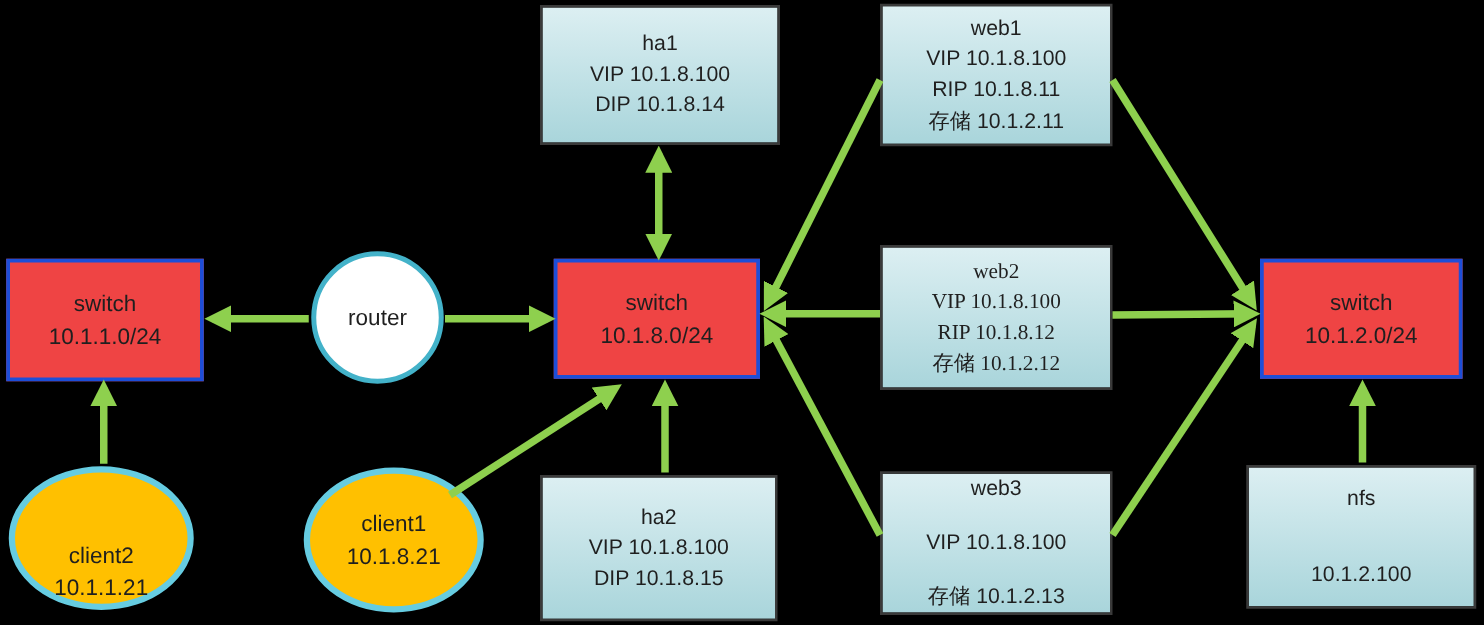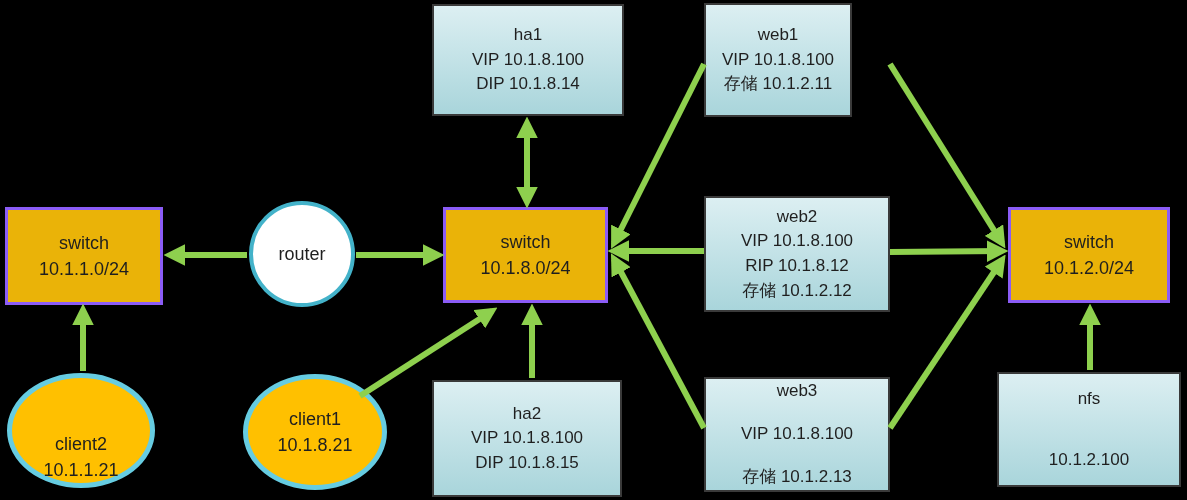--- a/index.html
+++ b/index.html
@@ -5,21 +5,21 @@
   html,body{margin:0;padding:0;background:#000;}
   .stage{
     position:relative;width:1187px;height:500px;background:#000;
     overflow:hidden;font-family:"Liberation Sans",sans-serif;color:#1f1f1f;
   }
   .node{
     position:absolute;display:flex;flex-direction:column;
     align-items:center;justify-content:center;text-align:center;
     font-size:17px;line-height:1.45;box-sizing:border-box;
   }
-  .rect-green{background:#eab308;border:3px solid #8b5cf6;font-size:18px;}
+  .rect-green{background:#ef4444;border:3px solid #1d4ed8;font-size:18px;}
   .rect-blue{background:linear-gradient(180deg,#dcefF2 0%,#a9d5db 100%);border:2px solid #3a3a3a;}
   .circle{background:#ffffff;border:4px solid #43b2c9;border-radius:50%;font-size:18px;}
   .ellipse{background:#ffc000;border:5px solid #66cce1;border-radius:50%;font-size:18px;}
   .edges{position:absolute;left:0;top:0;pointer-events:none;}
   .watermark{
     position:absolute;right:2px;top:463px;font-size:20px;font-weight:bold;
     color:rgba(240,240,240,.92);
     text-shadow:1px 1px 1px #000,-1px -1px 1px #4a4a4a;
     letter-spacing:.5px;z-index:5;
   }
@@ -53,27 +53,28 @@
     <div>VIP 10.1.8.100</div>
     <div>DIP 10.1.8.14</div>
   </div>
 
   <div class="node rect-blue" style="left:432px;top:380px;width:190px;height:117px;">
     <div>ha2</div>
     <div>VIP 10.1.8.100</div>
     <div>DIP 10.1.8.15</div>
   </div>
 
-  <div class="node rect-blue" style="left:704px;top:3px;width:148px;height:114px;">
+  <div class="node rect-blue" style="left:704px;top:3px;width:186px;height:114px;">
     <div>web1</div>
     <div>VIP 10.1.8.100</div>
+    <div>RIP 10.1.8.11</div>
     <div>存储 10.1.2.11</div>
   </div>
 
-  <div class="node rect-blue" style="left:704px;top:196px;width:186px;height:116px;">
+  <div class="node rect-blue" style="left:704px;top:196px;width:186px;height:116px;font-family:Liberation Serif, serif;">
     <div>web2</div>
     <div>VIP 10.1.8.100</div>
     <div>RIP 10.1.8.12</div>
     <div>存储 10.1.2.12</div>
   </div>
 
   <div class="node rect-blue" style="left:704px;top:377px;width:186px;height:115px;justify-content:space-between;">
     <div>web3</div>
     <div>VIP 10.1.8.100</div>
     <div>存储 10.1.2.13</div>

